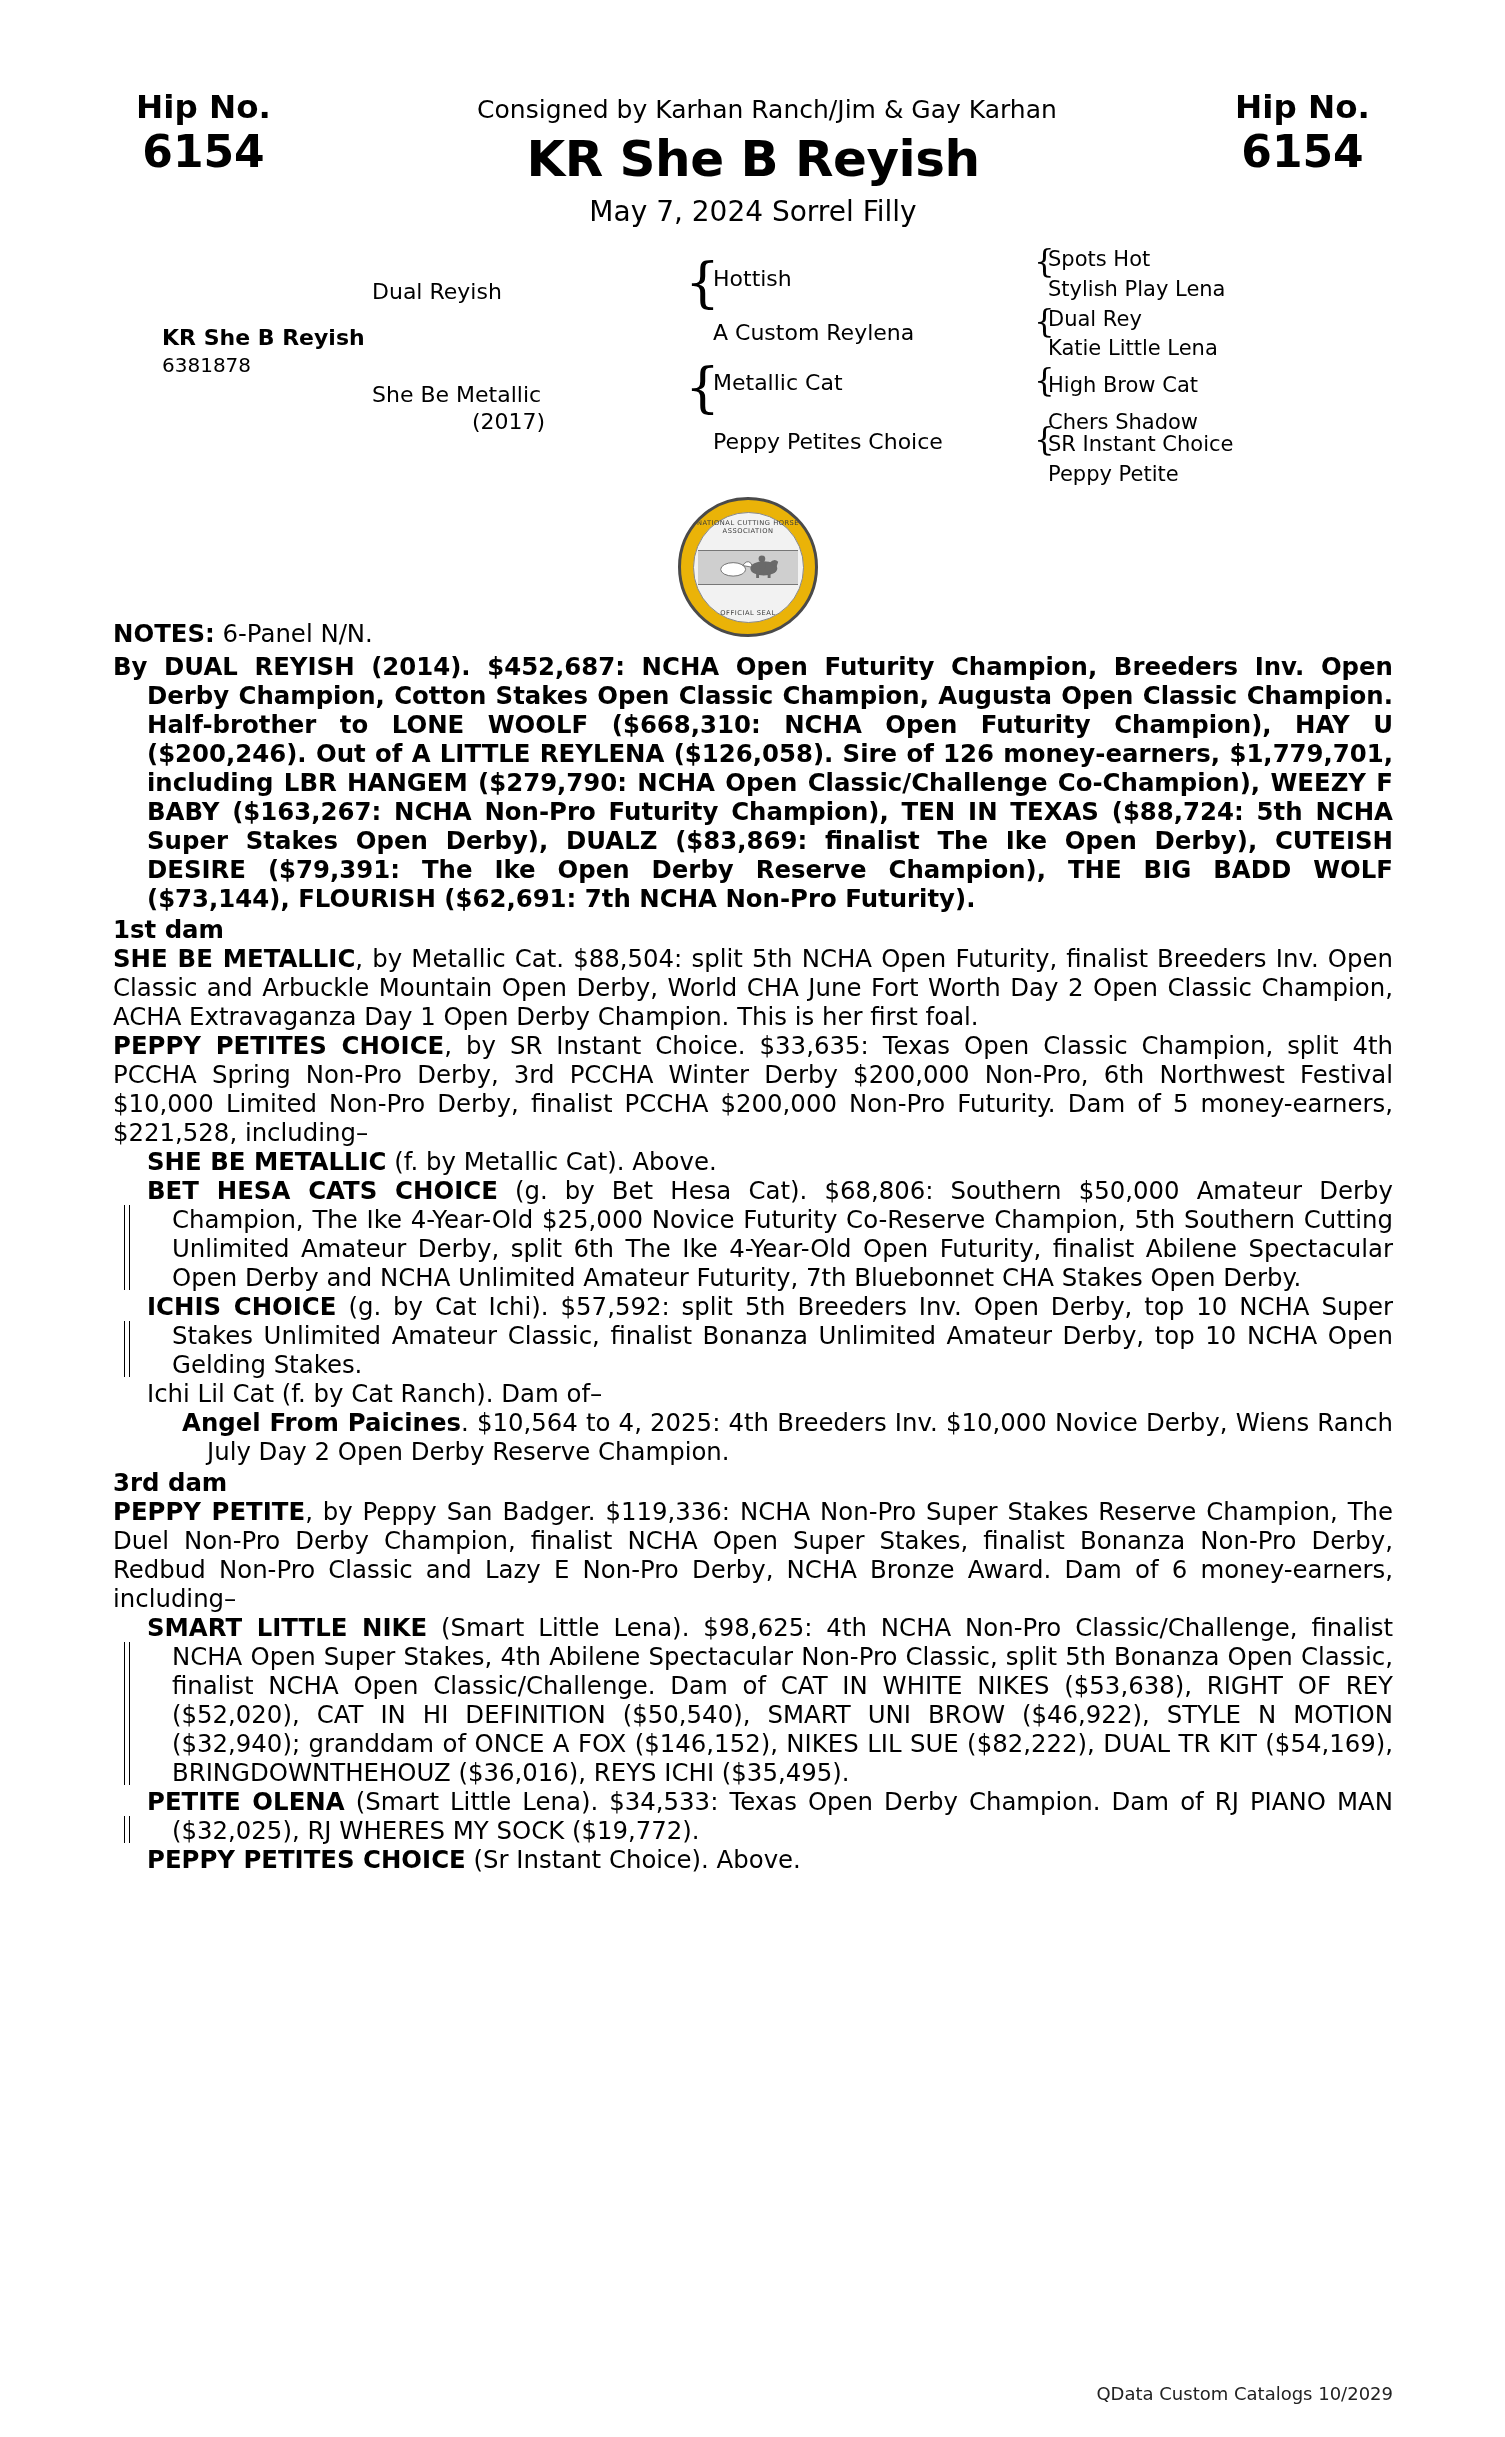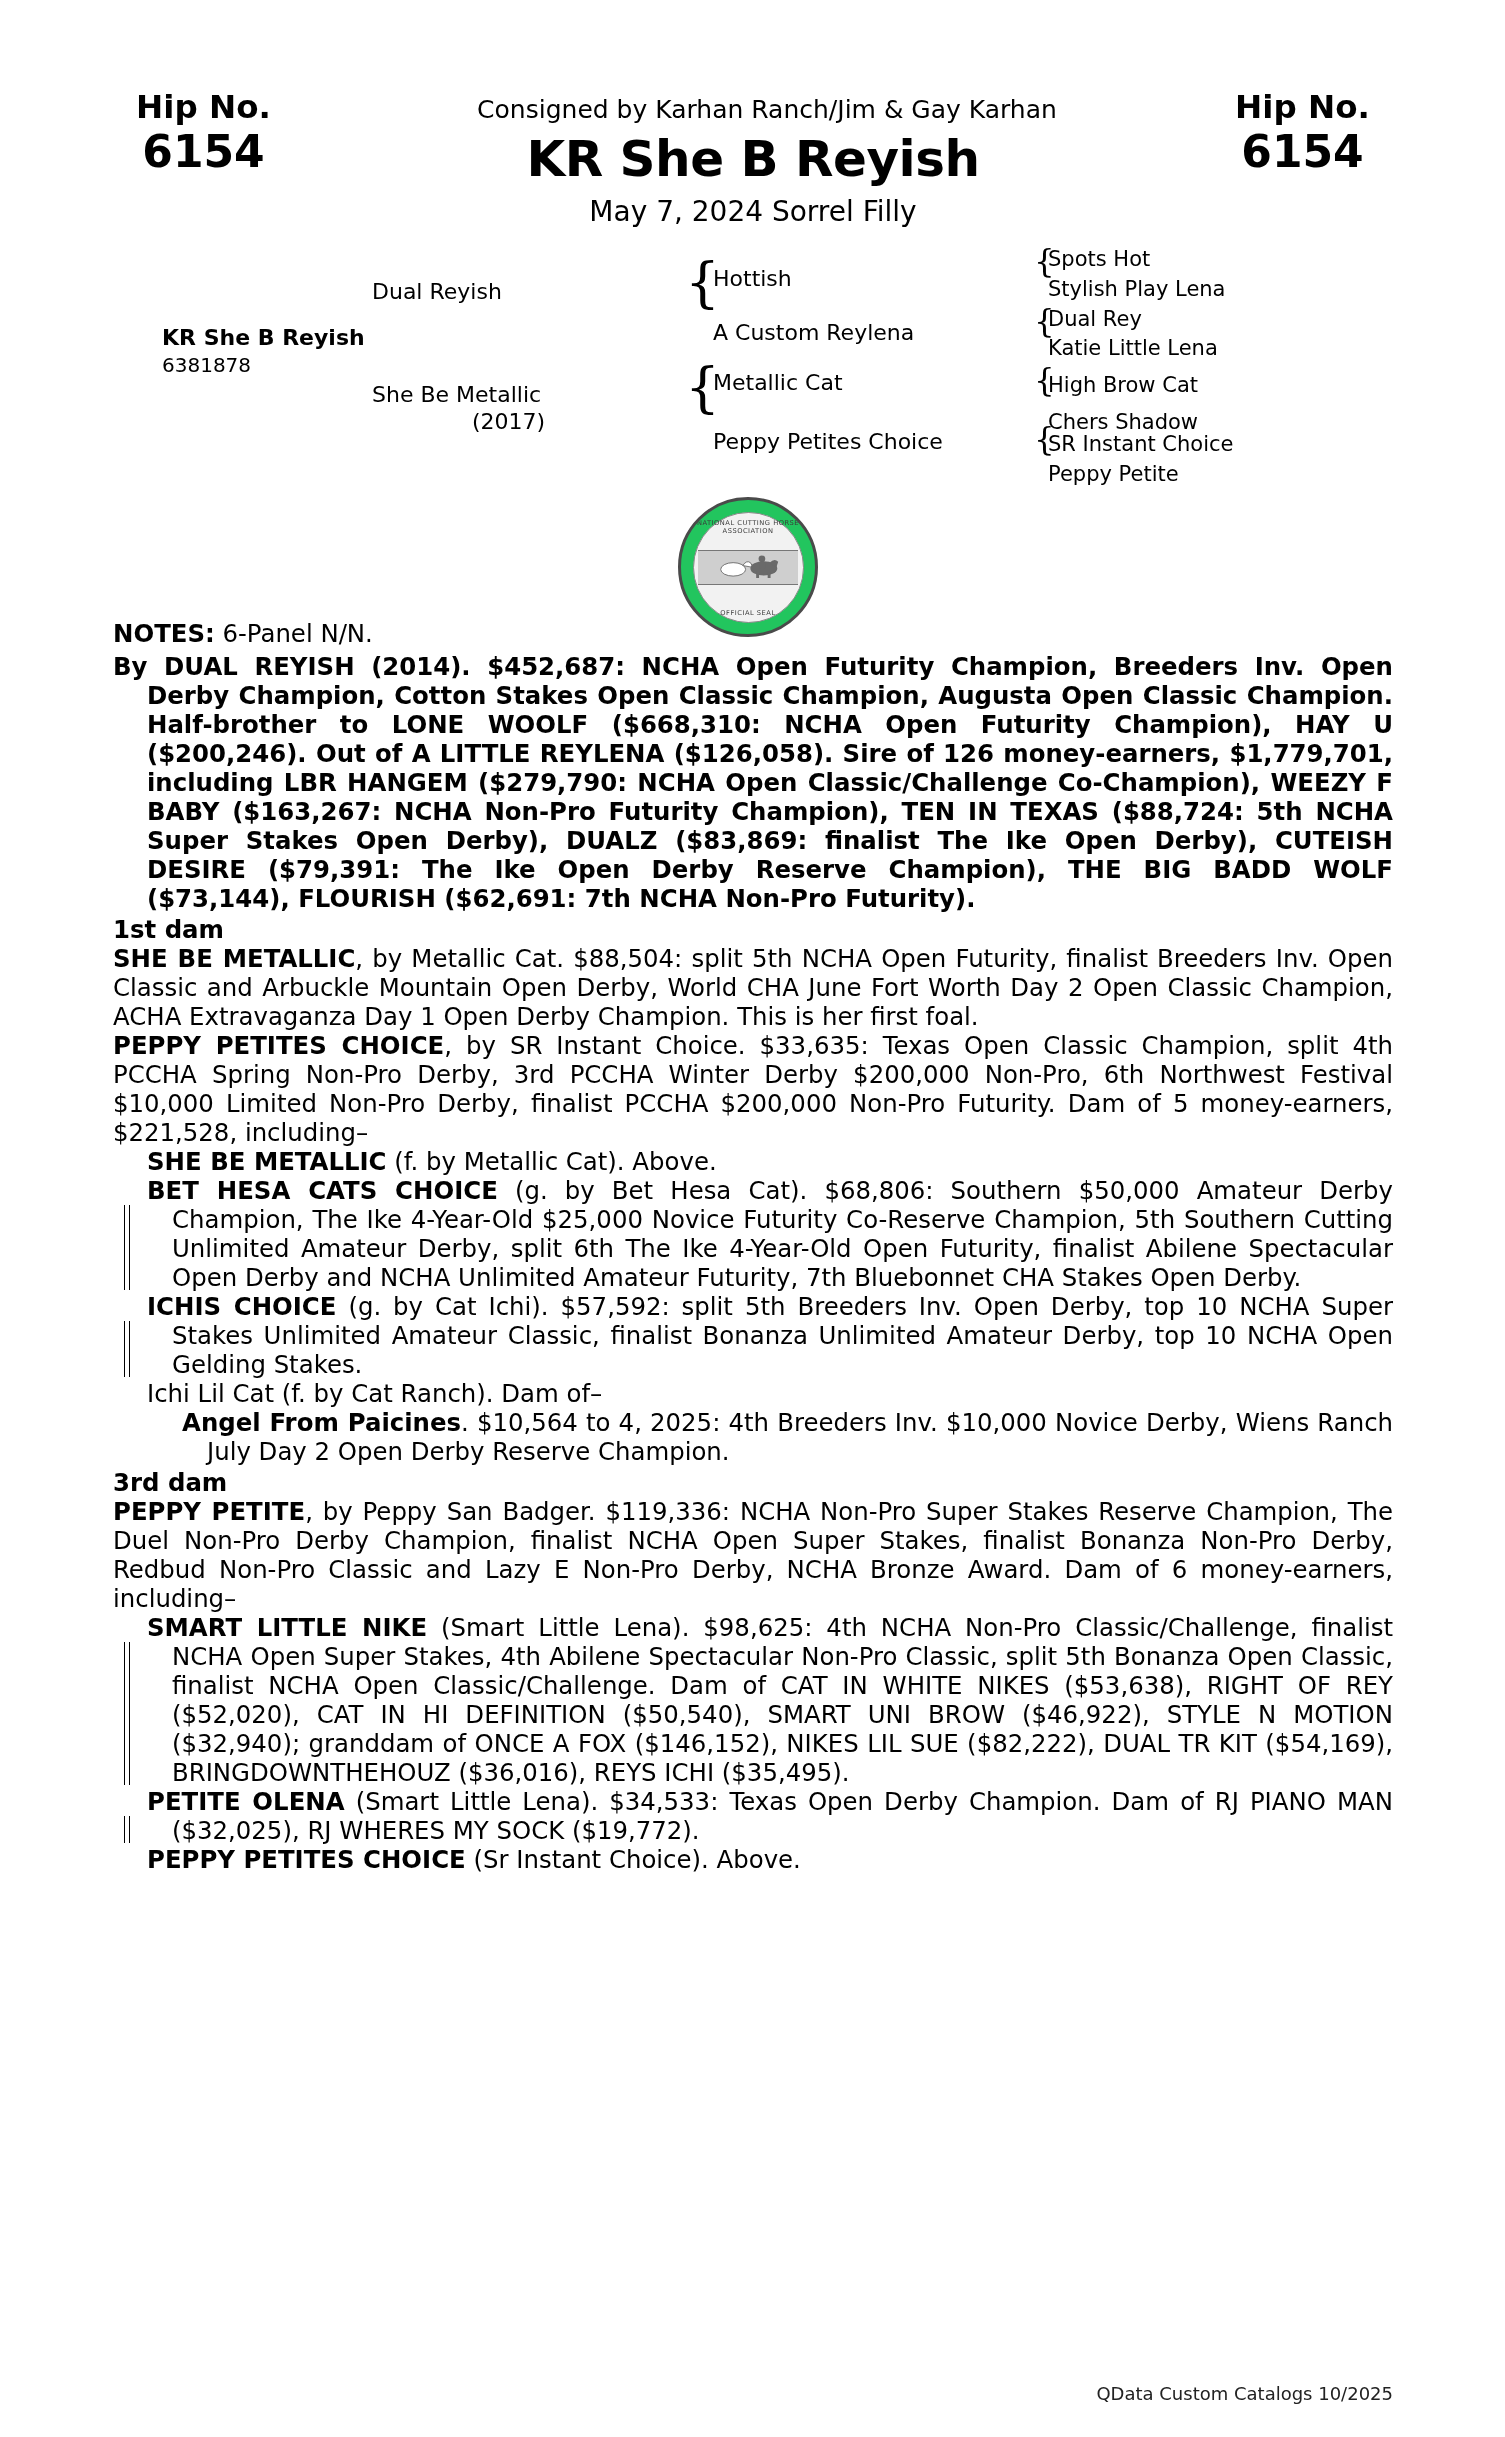--- a/index.html
+++ b/index.html
@@ -143,21 +143,21 @@
 
   
   .seal {
     position: absolute;
     left: 678px;
     top: 497px;
     width: 134px;
     height: 134px;
     border-radius: 50%;
     border: 3.8px solid #4a4a4a;
-    background: #22c55e;
+    background: #eab308;
     overflow: hidden;
   }
   .seal-inner {
     position: absolute;
     left: 11.5px;
     top: 11.5px;
     right: 11.5px;
     bottom: 11.5px;
     border-radius: 50%;
     background: #f2f2f2;
@@ -354,16 +354,16 @@
     <p class="dampar hang"><span class="nm">PEPPY PETITE</span><span>, by Peppy San Badger. $119,336: NCHA Non-Pro Super Stakes Reserve Champion, The Duel Non-Pro Derby Champion, finalist NCHA Open Super Stakes, finalist Bonanza Non-Pro Derby, Redbud Non-Pro Classic and Lazy E Non-Pro Derby, NCHA Bronze Award. Dam of 6 money-earners, including–</span></p>
 
     <p class="lvl1"><span class="bar"></span><span class="nm">SMART LITTLE NIKE</span><span> (Smart Little Lena). $98,625: 4th NCHA Non-Pro Classic/Challenge, finalist NCHA Open Super Stakes, 4th Abilene Spectacular Non-Pro Classic, split 5th Bonanza Open Classic, finalist NCHA Open Classic/Challenge. Dam of CAT IN WHITE NIKES ($53,638), RIGHT OF REY ($52,020), CAT IN HI DEFINITION ($50,540), SMART UNI BROW ($46,922), STYLE N MOTION ($32,940); granddam of ONCE A FOX ($146,152), NIKES LIL SUE ($82,222), DUAL TR KIT ($54,169), BRINGDOWNTHEHOUZ ($36,016), REYS ICHI ($35,495).</span></p>
 
     <p class="lvl1"><span class="bar"></span><span class="nm">PETITE OLENA</span><span> (Smart Little Lena). $34,533: Texas Open Derby Champion. Dam of RJ PIANO MAN ($32,025), RJ WHERES MY SOCK ($19,772).</span></p>
 
     <p class="lvl1"><span class="nm">PEPPY PETITES CHOICE</span><span> (Sr Instant Choice). Above.</span></p>
 
   </div>
 
-  <div class="footer">QData Custom Catalogs 10/2025</div>
+  <div class="footer">QData Custom Catalogs 10/2029</div>
 
 </div>
 
 
 </body></html>

